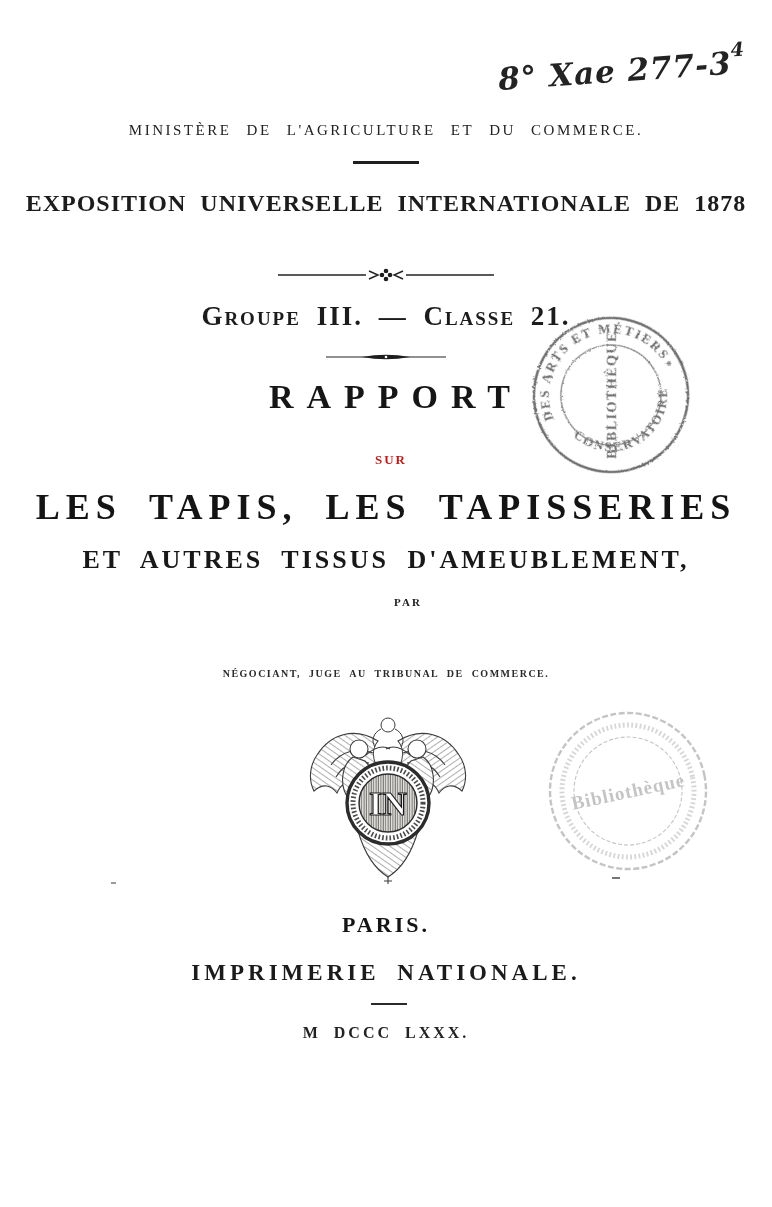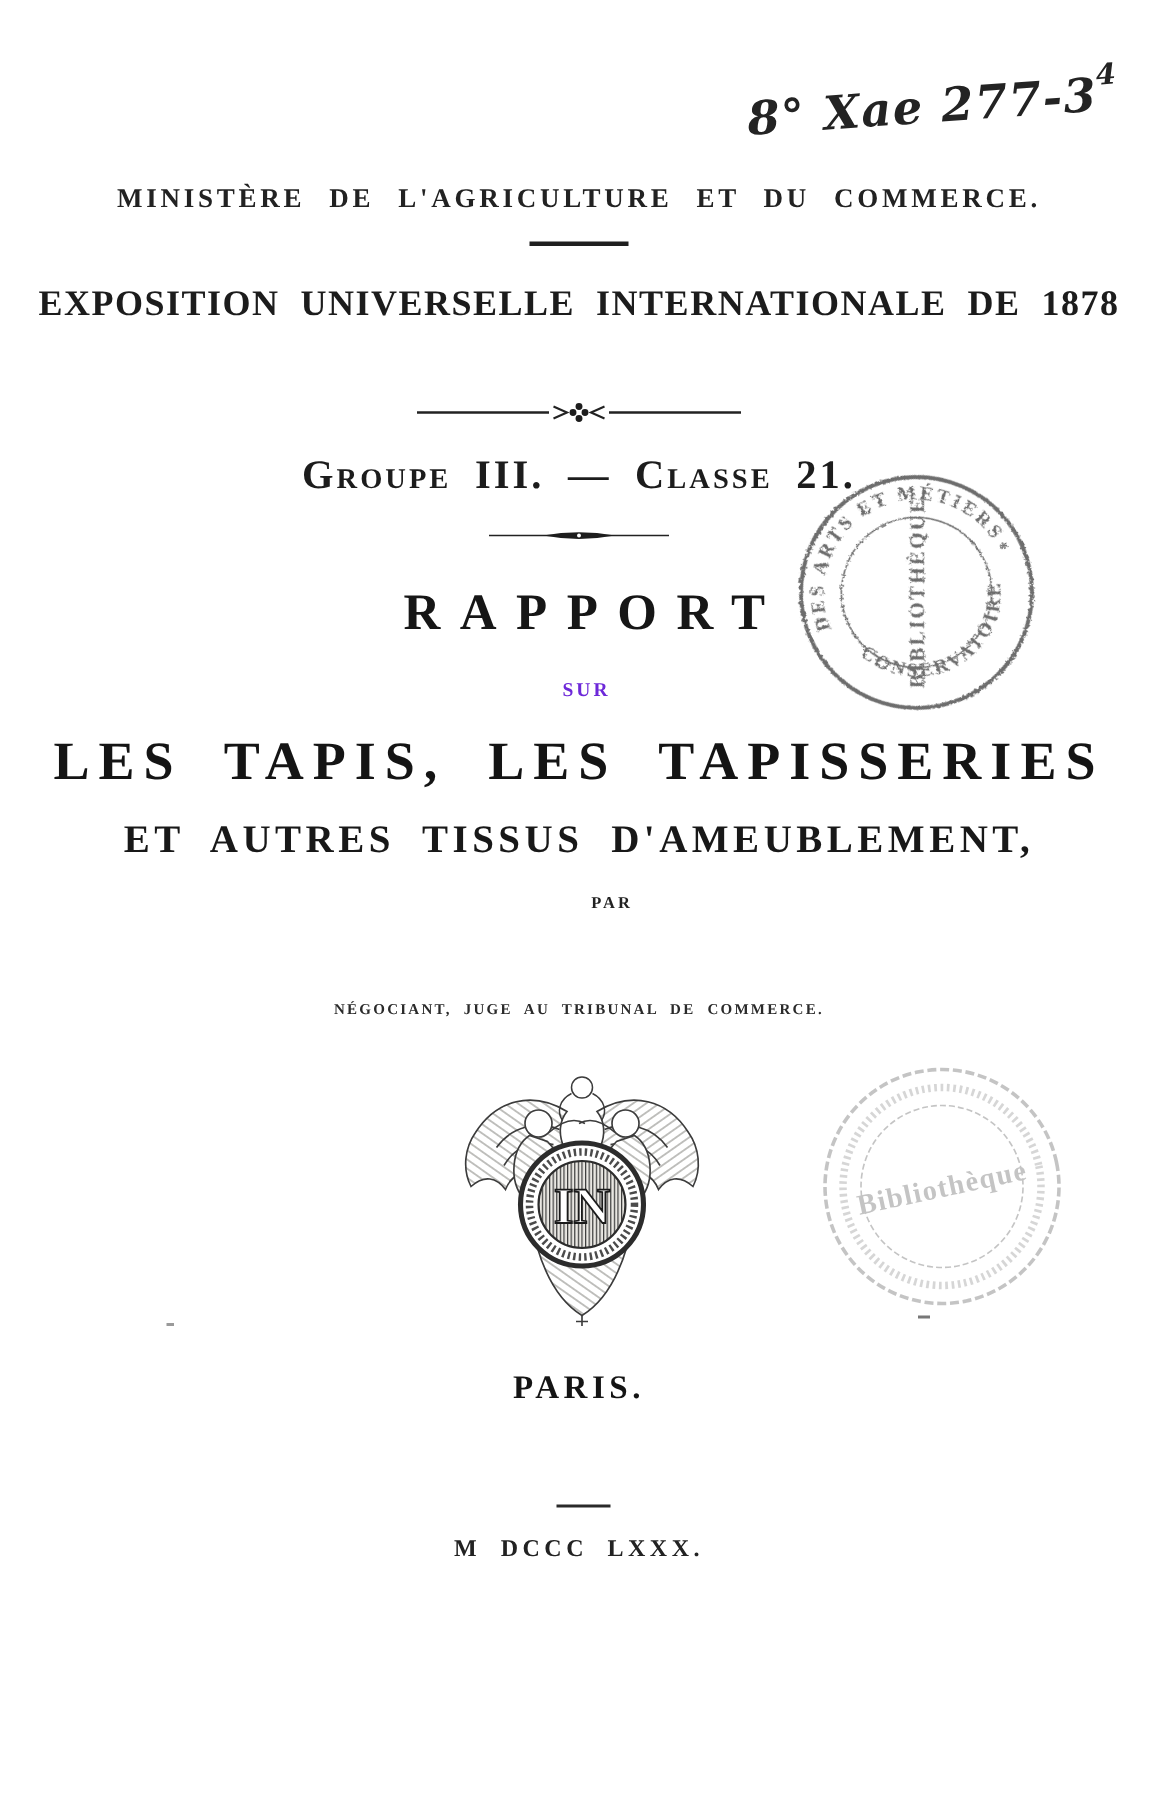--- a/index.html
+++ b/index.html
@@ -17,44 +17,44 @@
   .shelfmark{
     position:absolute;top:52px;left:498px;width:250px;
     font-family:"DejaVu Serif", serif;
     font-style:italic;font-weight:bold;
     font-size:31px;letter-spacing:1px;
     transform:rotate(-4deg);
     color:#232323;text-align:left;white-space:nowrap;
   }
   .shelfmark sup{font-size:62%;vertical-align:super;position:relative;top:-6px;}
   .ministry{
-    top:122px;font-size:18px;font-weight:bold;
+    top:122px;font-size:15px;font-weight:normal;
     letter-spacing:2.5px;word-spacing:9px;color:#222;
   }
   .rule-1{position:absolute;top:161px;left:353px;width:66px;height:3px;background:#1f1f1f;}
   .expo-1{
     top:190px;font-size:24px;font-weight:bold;
     letter-spacing:1px;word-spacing:7px;color:#1c1c1c;
   }
   .expo-2{
     top:237px;font-size:15px;font-weight:bold;
     letter-spacing:4px;word-spacing:8px;color:#222;
   }
   .orn1{position:absolute;top:268px;left:278px;}
   .group-class{
     top:301px;font-size:27px;font-weight:bold;
     font-variant:small-caps;letter-spacing:2px;word-spacing:7px;color:#1c1c1c;
   }
   .orn2{position:absolute;top:352px;left:326px;}
   .rapport{
-    top:390px;font-size:34px;font-weight:bold;
+    top:378px;font-size:34px;font-weight:bold;
     letter-spacing:13px;color:#161616;padding-left:20px;
   }
   .sur{
-    top:452px;font-size:13px;font-weight:bold;letter-spacing:2px;color:#6d28d9;padding-left:10px;
+    top:452px;font-size:13px;font-weight:bold;letter-spacing:2px;color:#b91c1c;padding-left:10px;
   }
   .title-1{
     top:486px;font-size:36px;font-weight:bold;
     letter-spacing:6px;word-spacing:13px;color:#141414;white-space:nowrap;
   }
   .title-2{
     top:545px;font-size:26px;font-weight:bold;
     letter-spacing:3px;word-spacing:9px;color:#181818;
   }
   .par{
@@ -209,18 +209,19 @@
   <svg class="stamp2" width="180" height="180" viewBox="-90 -90 180 180">
     <g transform="rotate(-12)" fill="#555" stroke="#555" font-family="Liberation Serif, serif" font-weight="bold">
       <circle r="78" fill="none" stroke-width="2.4" stroke-dasharray="6 2.5"></circle>
       <circle r="54" fill="none" stroke-width="1.1" stroke-dasharray="4 2"></circle>
       <circle r="66" fill="none" stroke-width="5" stroke-dasharray="1.8 2.4" opacity="0.7"></circle>
       <text x="0" y="7" font-size="19" letter-spacing="1" stroke="none" text-anchor="middle">Bibliothèque</text>
     </g>
   </svg>
 
   <div class="abs city">PARIS.</div>
+  <div class="abs publisher">IMPRIMERIE NATIONALE.</div>
   <div class="rule-2"></div>
   <div class="abs year">M DCCC LXXX.</div>
 
   <div class="speck-1"></div>
   <div class="speck-2"></div>
 </div>
 
 </body></html>

